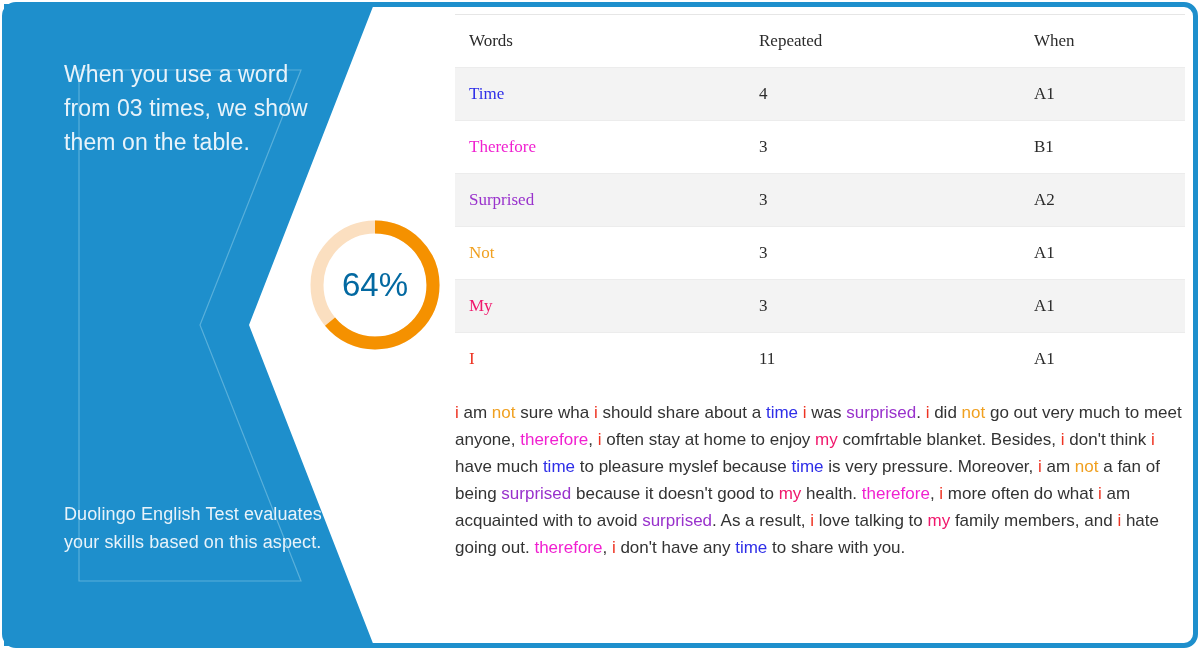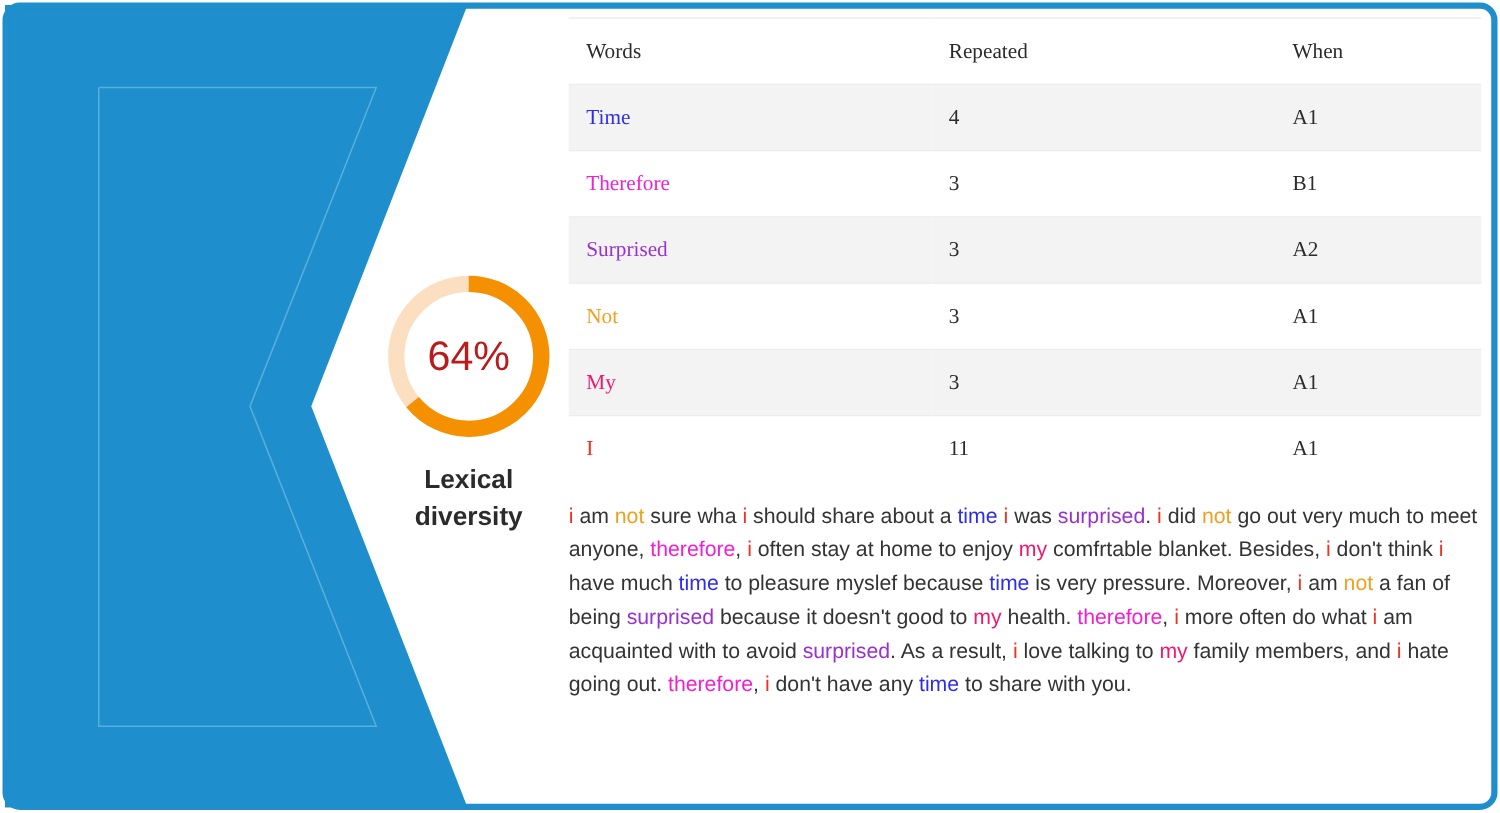--- a/index.html
+++ b/index.html
@@ -92,21 +92,21 @@
   #donut-pct {
     position: absolute;
     left: 0;
     top: 0;
     width: 160px;
     height: 160px;
     display: flex;
     align-items: center;
     justify-content: center;
     font-size: 33px;
-    color: #b91c1c;
+    color: #0369a1;
     font-family: "Liberation Sans", sans-serif;
     font-weight: 400;
   }
   #donut-label {
     margin-top: 4px;
     font-size: 21px;
     font-weight: bold;
     color: #2B2B2B;
     line-height: 30px;
     font-family: "Liberation Sans", sans-serif;
@@ -174,30 +174,33 @@
     <svg width="400" height="642" viewBox="0 0 400 642" xmlns="http://www.w3.org/2000/svg">
 
       <polygon points="0,0 345,0 225,321 345,642 0,642" fill="#1478B0"></polygon>
 
       <polygon points="0,0 370,0 245,321 370,642 0,642" fill="#1E8FCC"></polygon>
 
       <polyline points="75,66 297,66 196,321 297,577 75,577 75,66" fill="none" stroke="#63B5DD" stroke-width="1.2" opacity="0.85"></polyline>
     </svg>
   </div>
 
+  <div id="left-text-wrap">
+    <div class="panel-text" id="panel-text-top">When you use a word from 03 times, we show them on the table.</div>
+    <div class="panel-text" id="panel-text-bottom">Duolingo English Test evaluates your skills based on this aspect.</div>
+  </div>
 
   <div id="donut-block">
     <div id="donut-svg-wrap">
       <svg width="160" height="160" viewBox="0 0 160 160" xmlns="http://www.w3.org/2000/svg">
         <circle id="donut-track" cx="80" cy="80" r="58" fill="none" stroke="#FBDFC0" stroke-width="13"></circle>
         <circle id="donut-arc" cx="80" cy="80" r="58" fill="none" stroke="#F59100" stroke-width="13" stroke-linecap="butt" transform="rotate(-90 80 80)" stroke-dasharray="233.23 131.19"></circle>
       </svg>
       <div id="donut-pct">64%</div>
     </div>
-    <div id="donut-label">Lexical diversity</div>
   </div>
 
   <div id="right-content">
 
     <div id="table-top-rule"></div>
 
     <table class="word-table">
       <colgroup>
         <col class="col-word">
           <col class="col-rep">

